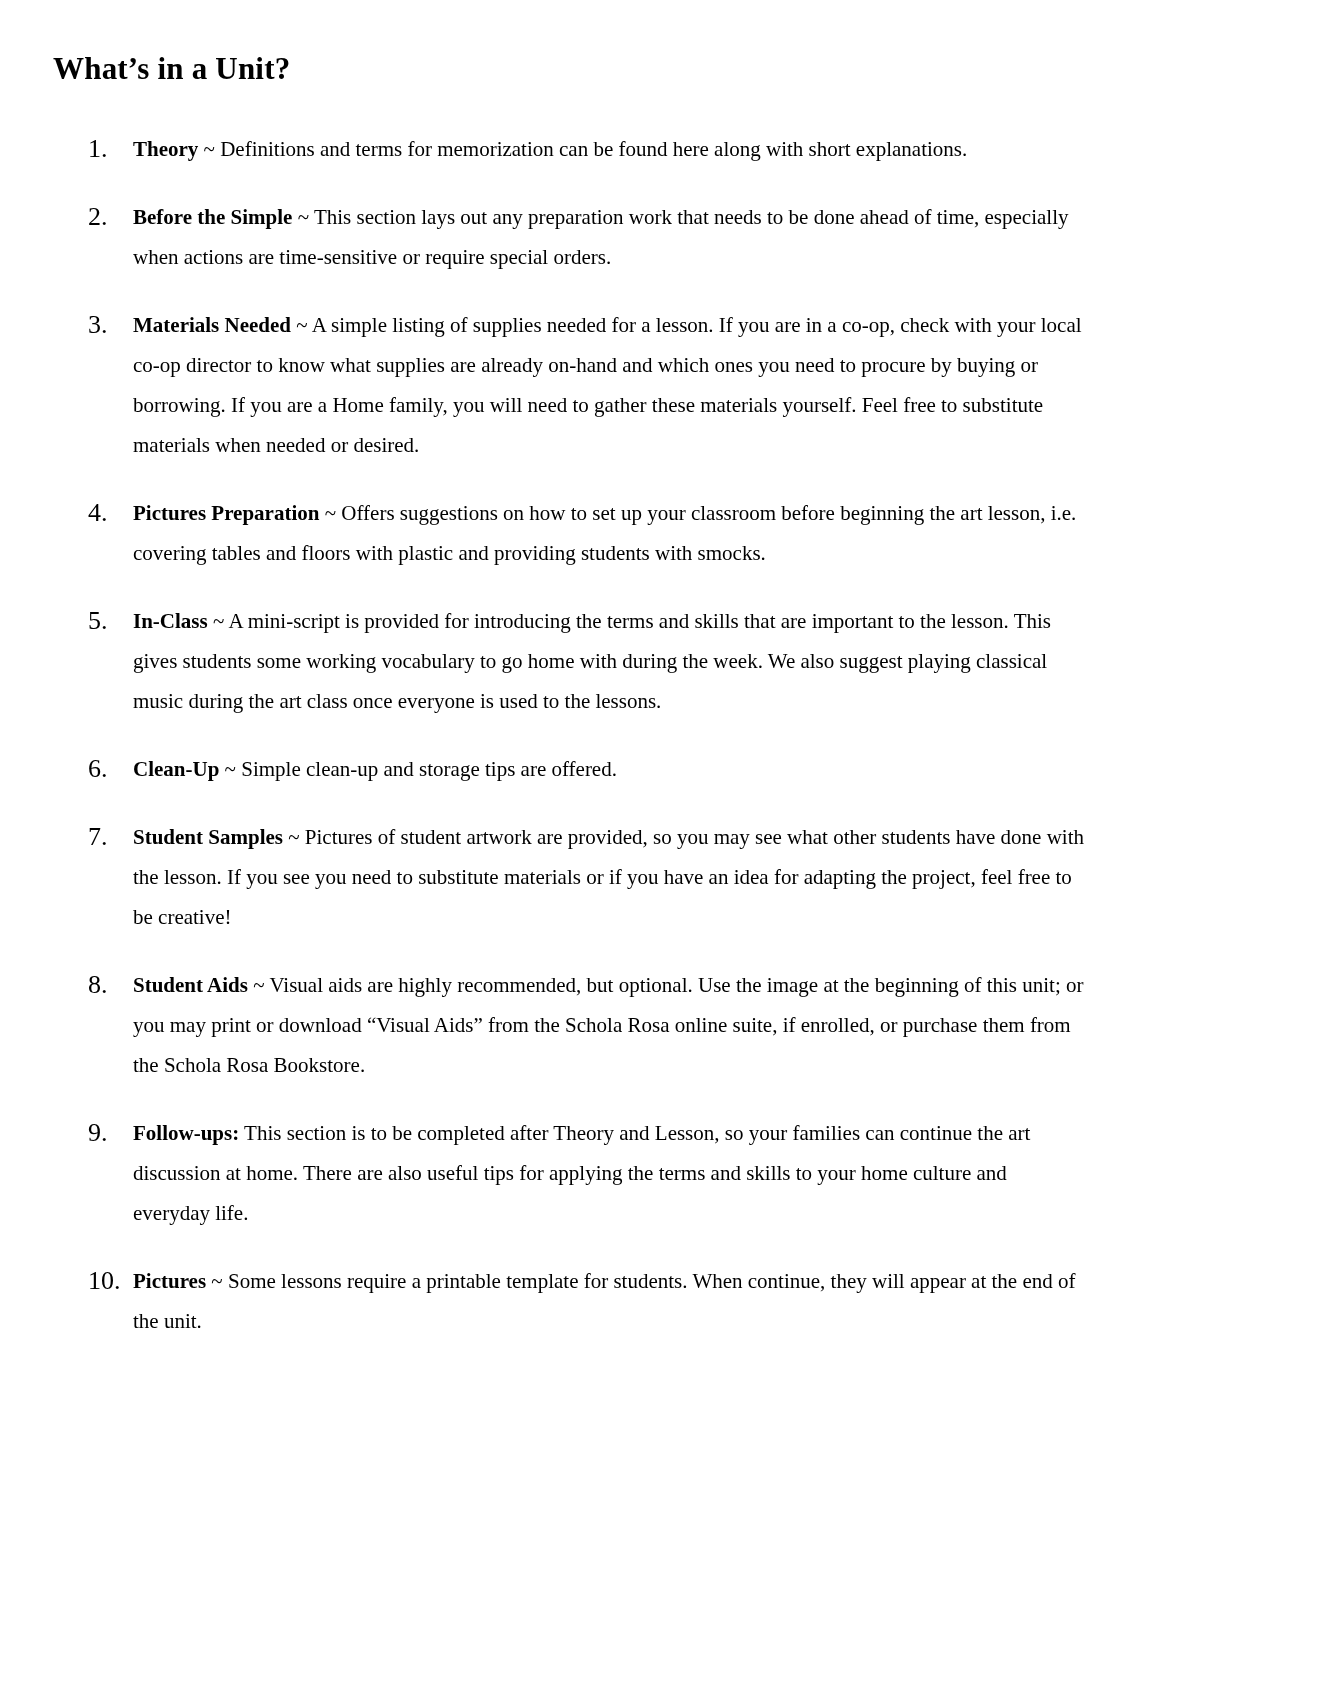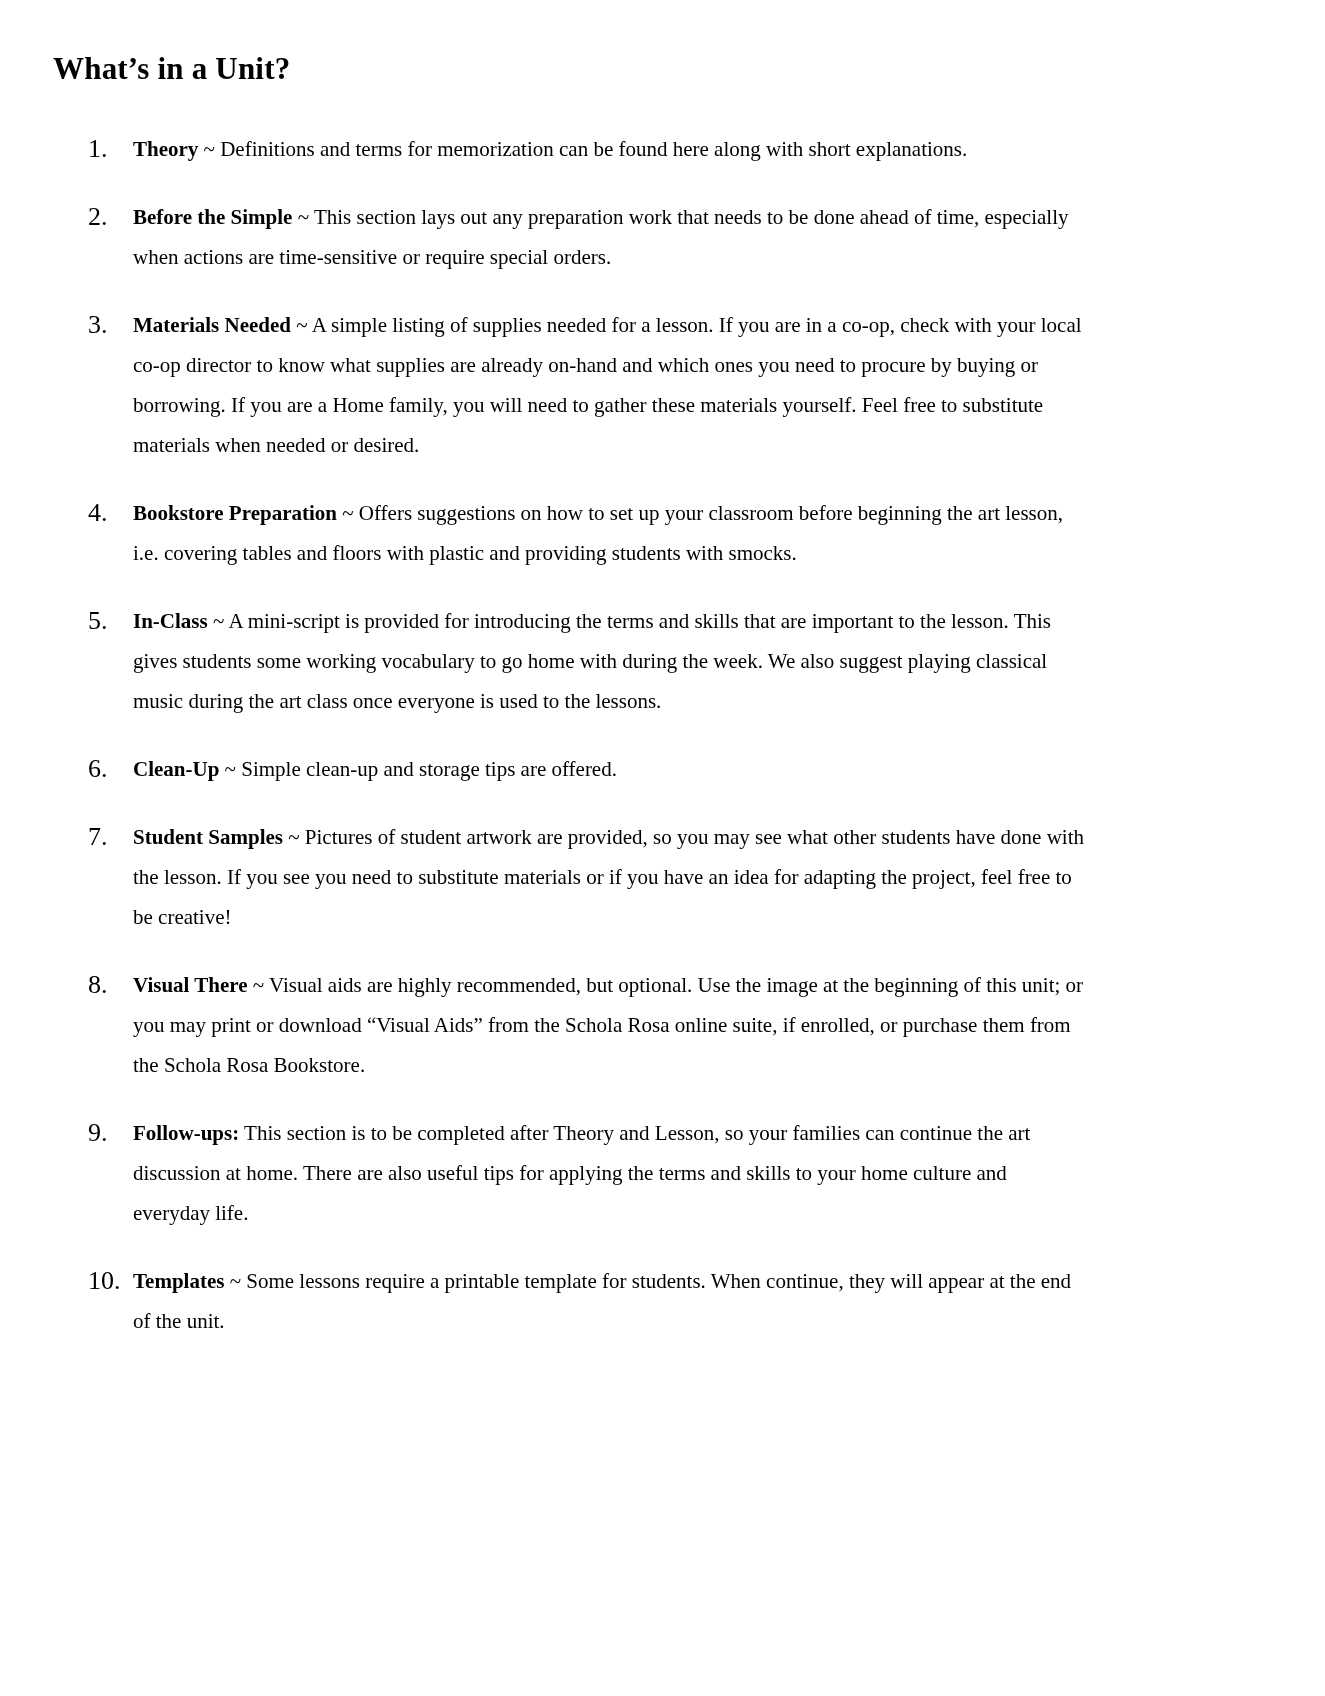--- a/index.html
+++ b/index.html
@@ -78,47 +78,47 @@
       <p class="item-text"><strong class="term">Before the Simple</strong><span> ~ </span><span>This section lays out any preparation work that needs to be done ahead of time, especially when actions are time-sensitive or require special orders.</span></p>
     </div>
 
     <div class="item">
       <span class="num">3.</span>
       <p class="item-text"><strong class="term">Materials Needed</strong><span> ~ </span><span>A simple listing of supplies needed for a lesson. If you are in a co-op, check with your local co-op director to know what supplies are already on-hand and which ones you need to procure by buying or borrowing. If you are a Home family, you will need to gather these materials yourself. Feel free to substitute materials when needed or desired.</span></p>
     </div>
 
     <div class="item">
       <span class="num">4.</span>
-      <p class="item-text"><strong class="term">Bookstore Preparation</strong><span> ~ </span><span>Offers suggestions on how to set up your classroom before beginning the art lesson, i.e. covering tables and floors with plastic and providing students with smocks.</span></p>
+      <p class="item-text"><strong class="term">Pictures Preparation</strong><span> ~ </span><span>Offers suggestions on how to set up your classroom before beginning the art lesson, i.e. covering tables and floors with plastic and providing students with smocks.</span></p>
     </div>
 
     <div class="item">
       <span class="num">5.</span>
       <p class="item-text"><strong class="term">In-Class</strong><span> ~ </span><span>A mini-script is provided for introducing the terms and skills that are important to the lesson. This gives students some working vocabulary to go home with during the week. We also suggest playing classical music during the art class once everyone is used to the lessons.</span></p>
     </div>
 
     <div class="item">
       <span class="num">6.</span>
       <p class="item-text"><strong class="term">Clean-Up</strong><span> ~ </span><span>Simple clean-up and storage tips are offered.</span></p>
     </div>
 
     <div class="item">
       <span class="num">7.</span>
       <p class="item-text"><strong class="term">Student Samples</strong><span> ~ </span><span>Pictures of student artwork are provided, so you may see what other students have done with the lesson. If you see you need to substitute materials or if you have an idea for adapting the project, feel free to be creative!</span></p>
     </div>
 
     <div class="item">
       <span class="num">8.</span>
-      <p class="item-text"><strong class="term">Visual There</strong><span> ~ </span><span>Visual aids are highly recommended, but optional. Use the image at the beginning of this unit; or you may print or download “Visual Aids” from the Schola Rosa online suite, if enrolled, or purchase them from the Schola Rosa Bookstore.</span></p>
+      <p class="item-text"><strong class="term">Student Aids</strong><span> ~ </span><span>Visual aids are highly recommended, but optional. Use the image at the beginning of this unit; or you may print or download “Visual Aids” from the Schola Rosa online suite, if enrolled, or purchase them from the Schola Rosa Bookstore.</span></p>
     </div>
 
     <div class="item">
       <span class="num">9.</span>
       <p class="item-text"><strong class="term">Follow-ups:</strong><span> </span><span>This section is to be completed after Theory and Lesson, so your families can continue the art discussion at home. There are also useful tips for applying the terms and skills to your home culture and everyday life.</span></p>
     </div>
 
     <div class="item">
       <span class="num">10.</span>
-      <p class="item-text"><strong class="term">Templates</strong><span> ~ </span><span>Some lessons require a printable template for students. When continue, they will appear at the end of the unit.</span></p>
+      <p class="item-text"><strong class="term">Pictures</strong><span> ~ </span><span>Some lessons require a printable template for students. When continue, they will appear at the end of the unit.</span></p>
     </div>
 
   </div>
 </div>
 
 </body></html>

